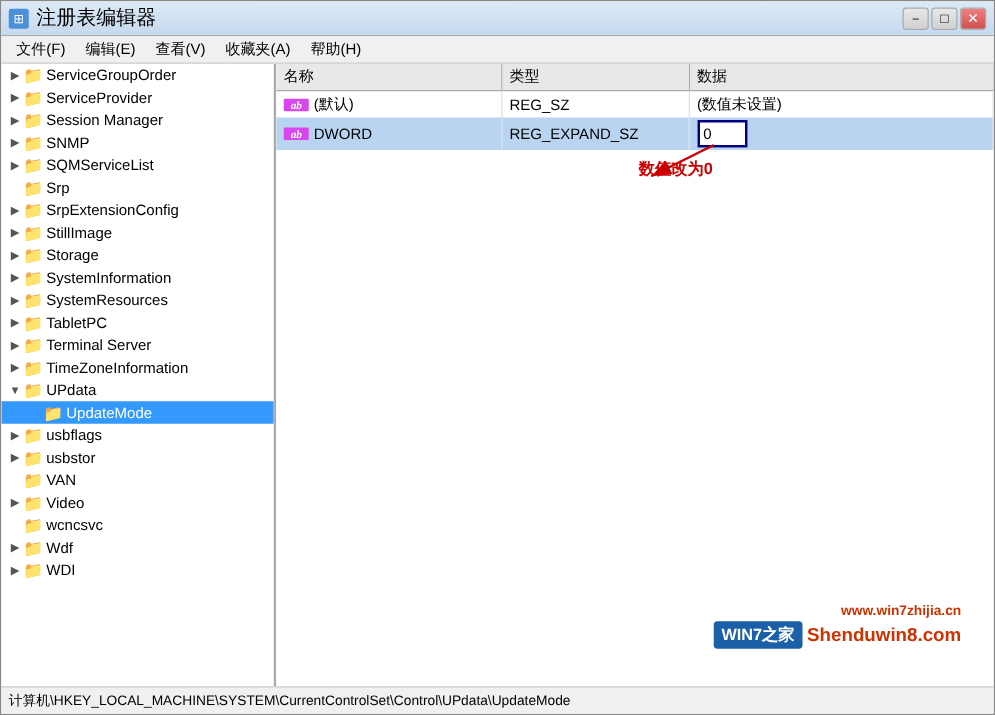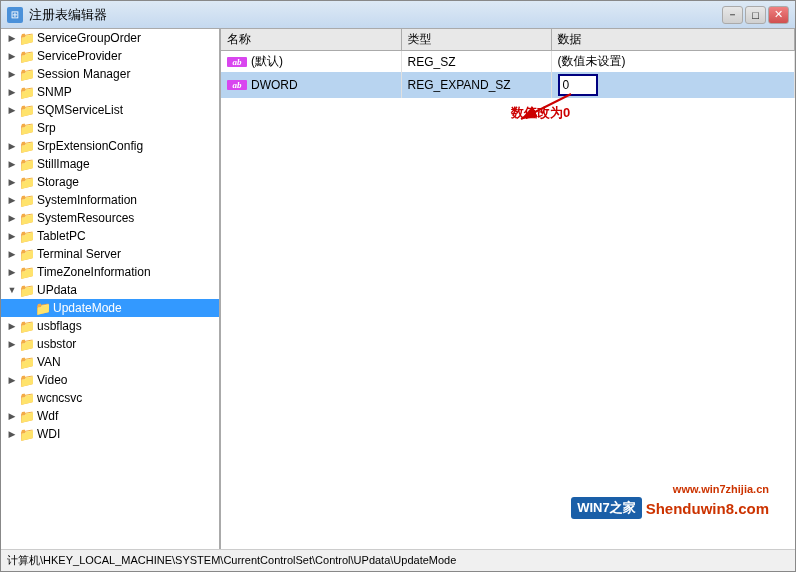--- a/index.html
+++ b/index.html
@@ -37,21 +37,21 @@
       background: #4a90d9;
       border-radius: 2px;
       display: flex;
       align-items: center;
       justify-content: center;
       color: white;
       font-size: 10px;
     }
     .title-bar-text {
       flex: 1;
-      font-size: 13px;
+      font-size: 16px;
       color: #000;
     }
     .title-bar-buttons {
       display: flex;
       gap: 2px;
     }
     .title-btn {
       width: 21px;
       height: 18px;
       background: linear-gradient(to bottom, #e8e8e8, #d0d0d0);
@@ -278,20 +278,27 @@
   <div class="title-bar">
     <div class="title-bar-icon">⊞</div>
     <span class="title-bar-text">注册表编辑器</span>
     <div class="title-bar-buttons">
       <div class="title-btn">－</div>
       <div class="title-btn">□</div>
       <div class="title-btn close">✕</div>
     </div>
   </div>
 
+  <div class="menu-bar">
+    <div class="menu-item">文件(F)</div>
+    <div class="menu-item">编辑(E)</div>
+    <div class="menu-item">查看(V)</div>
+    <div class="menu-item">收藏夹(A)</div>
+    <div class="menu-item">帮助(H)</div>
+  </div>
 
   <div class="main-content" style="position:relative;">
 
     <div class="tree-pane">
 
     <div class="tree-item" style="padding-left: 4px;">
           <span class="tree-expand" style="font-size: 9px; color: rgb(85, 85, 85);">▶</span>
           <span class="folder-icon" style="font-size: 13px;">📁</span>
           <span class="item-label">ServiceGroupOrder</span>
         </div>

